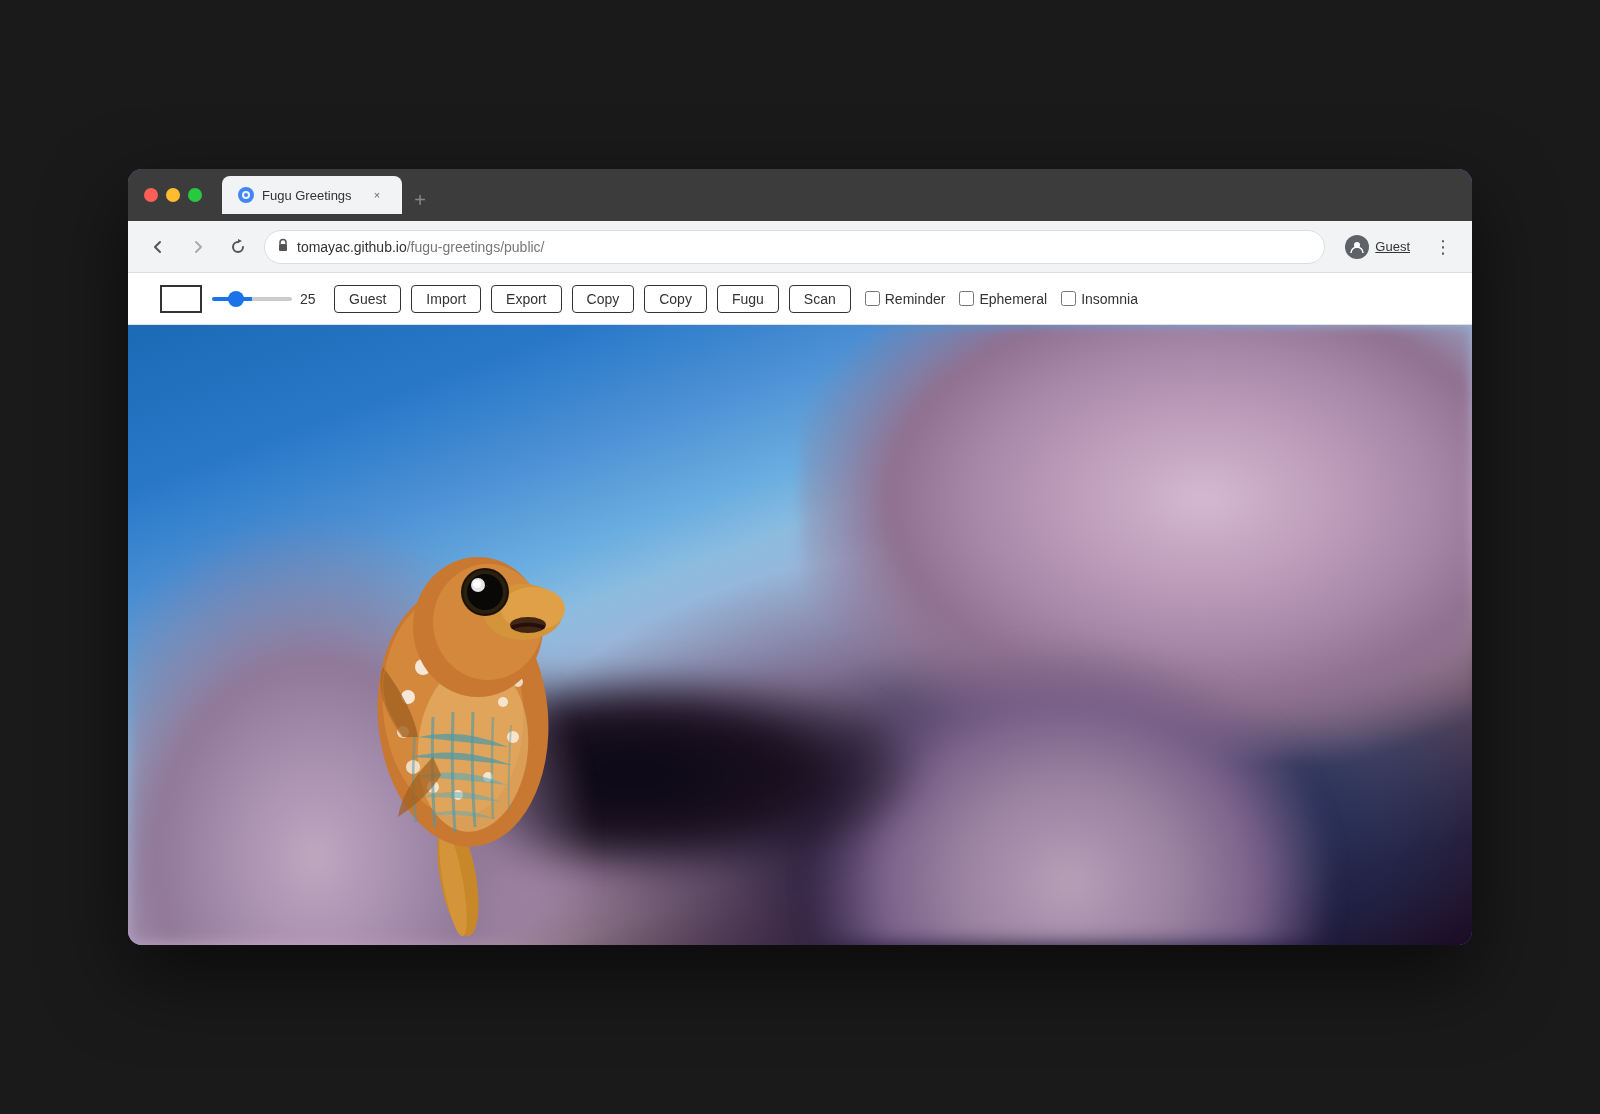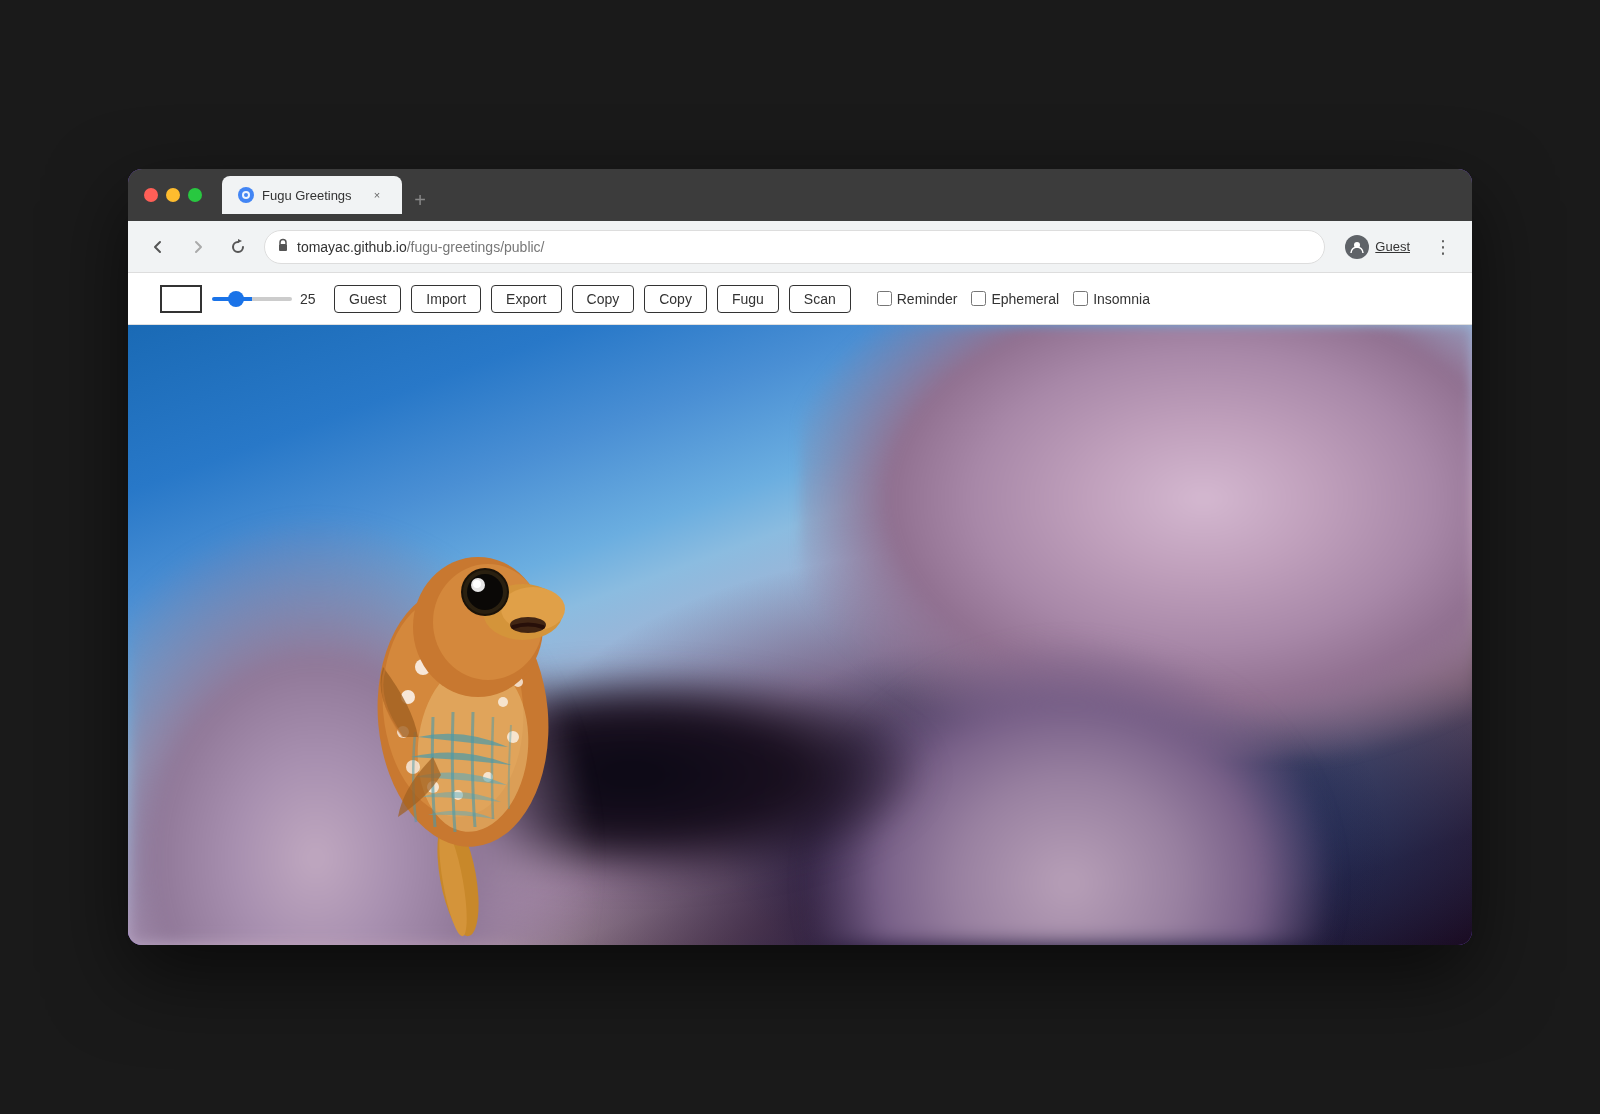--- a/index.html
+++ b/index.html
@@ -256,21 +256,21 @@
       font-size: 14px;
       color: #333;
       cursor: pointer;
       font-family: inherit;
     }
 
     .checkbox-group {
       display: flex;
       align-items: center;
       gap: 14px;
-      margin-left: 16px;
+      margin-left: 4px;
     }
 
     .checkbox-item {
       display: flex;
       align-items: center;
       gap: 5px;
       font-size: 14px;
       color: #333;
       cursor: pointer;
     }

